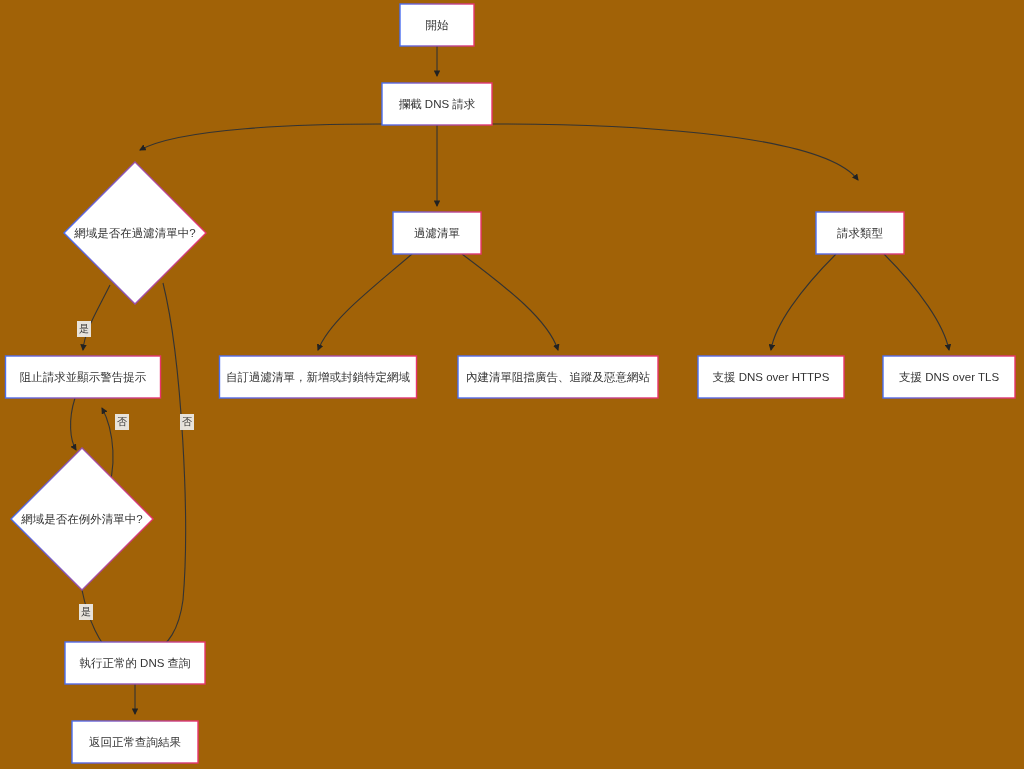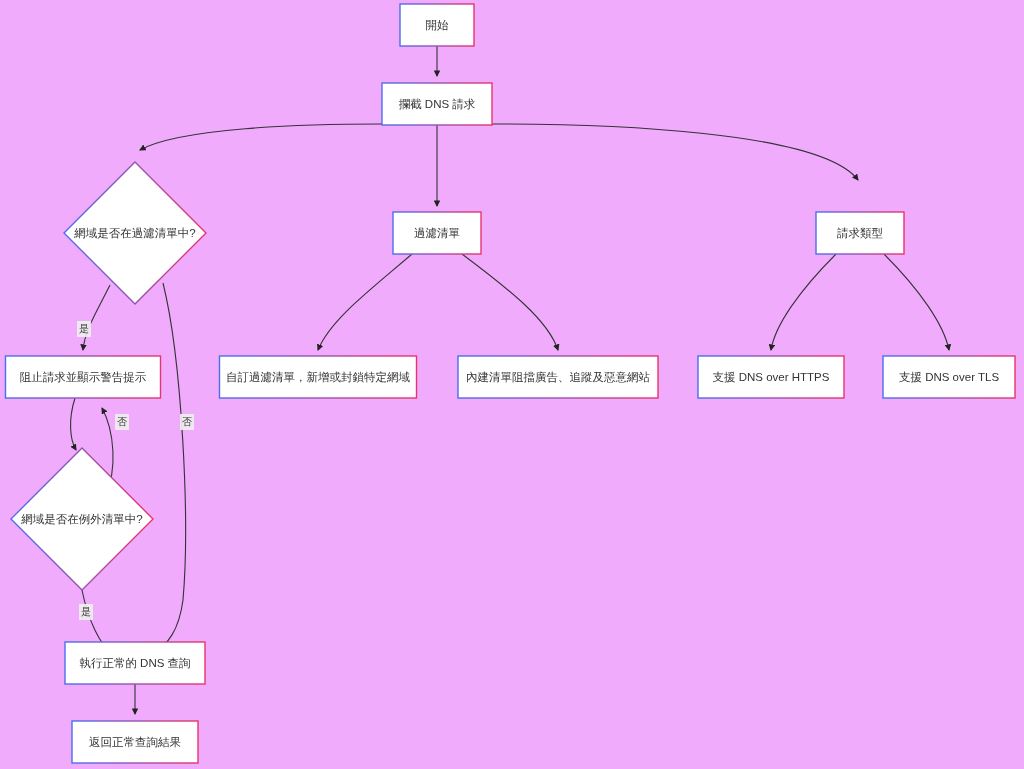--- a/index.html
+++ b/index.html
@@ -46,21 +46,21 @@
     opacity: 0.92;
   }
   .node-shape {
     fill: #ffffff;
     stroke-width: 1.4;
   }
 </style>
 </head>
 <body>
 
-<div id="canvas" style="background: #f0abfc;">
+<div id="canvas" style="background: #a16207;">
   <svg id="flow-svg" viewBox="0 0 1024 769" xmlns="http://www.w3.org/2000/svg">
     <defs>
       <linearGradient id="borderGrad" x1="0" y1="0" x2="1" y2="0">
         <stop offset="0%" id="grad-stop-start" stop-color="#4a6ef0"></stop>
         <stop offset="100%" id="grad-stop-end" stop-color="#e8336b"></stop>
       </linearGradient>
       <marker id="arrow" viewBox="0 0 10 10" refX="8.5" refY="5" markerWidth="6" markerHeight="6" orient="auto-start-reverse">
         <path d="M 0 0 L 10 5 L 0 10 z" fill="#222222"></path>
       </marker>
     </defs>

